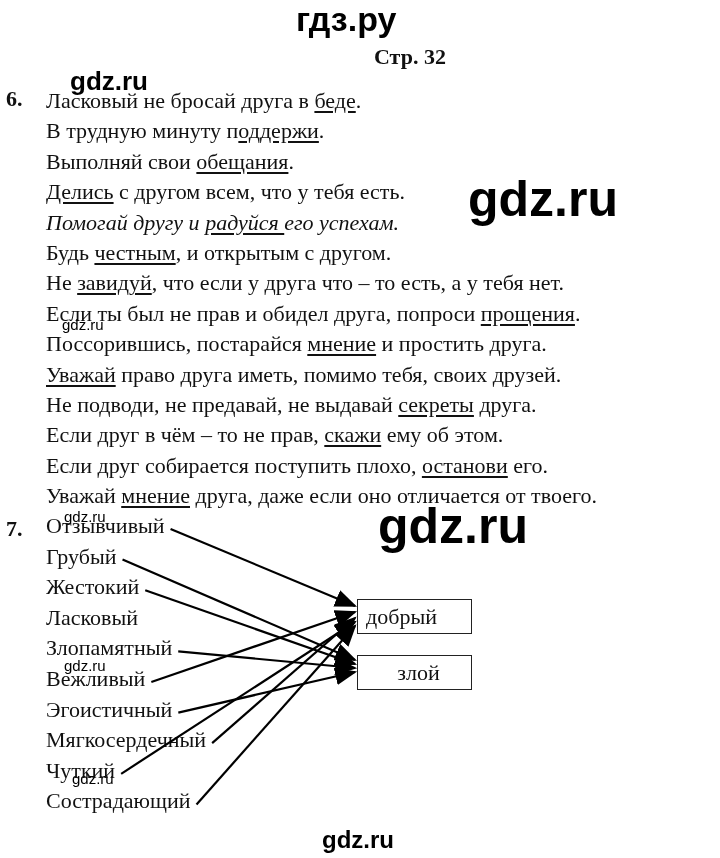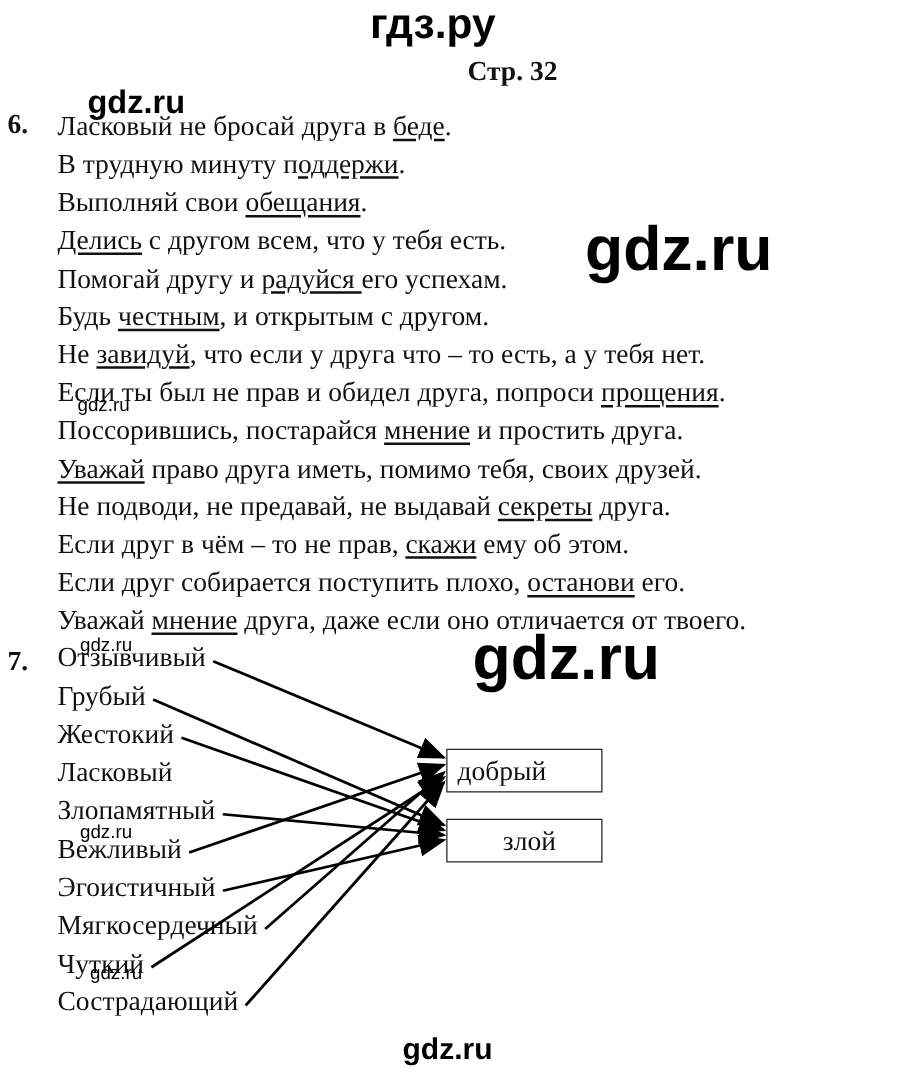--- a/index.html
+++ b/index.html
@@ -9,37 +9,37 @@
   .wm-left { left:70px; top:66px; font-size:26px; }
   .wm-big { left:468px; top:170px; font-size:50px; }
   .wm-big2 { left:378px; top:497px; font-size:50px; }
   .wm-small { font-weight:normal; font-size:15px; }
   .wm-bottom { left:322px; top:826px; font-size:24px; }
   .page-num { position:absolute; left:374px; top:44px; font-size:22px; font-weight:bold; }
   .task-num { position:absolute; font-weight:bold; font-size:22px; }
   .line { position:absolute; left:46px; font-size:22px; white-space:nowrap; line-height:30px; }
   .line u { text-decoration:underline; text-underline-offset:3px;margin-top:40px; }
   .word { position:absolute; left:46px; font-size:22px; white-space:nowrap; }
-  .box { position:absolute; left:357px; width:125px; height:35px; border:1.5px solid #222; font-size:22px; box-sizing:border-box; padding:4px 0 0 8px; }
+  .box { position:absolute; left:357px; width:115px; height:35px; border:1.5px solid #222; font-size:22px; box-sizing:border-box; padding:4px 0 0 8px; }
   svg.arrows { position:absolute; left:0; top:0; }
 </style>
 </head>
 <body>
 
 <div class="wm wm-top">гдз.ру</div>
 <div class="page-num">Стр. 32</div>
 <div class="wm wm-left">gdz.ru</div>
 
 <div class="task-num" style="left:6px; top:86px;">6.</div>
 <div id="task6">
     <div class="line" style="top: 86px;"><span>Ласковый не бросай друга в </span><u>беде</u><span>.</span></div>
     <div class="line" style="top: 116.4px;"><span>В трудную минуту п</span><u>оддержи</u><span>.</span></div>
     <div class="line" style="top: 146.8px;"><span>Выполняй свои </span><u>обещания</u><span>.</span></div>
     <div class="line" style="top: 177.2px;"><span></span><u>Делись</u><span> с другом всем, что у тебя есть.</span></div>
-    <div class="line" style="top: 207.6px;"><span>Помогай другу и </span><u>радуйся </u><span>его успехам.</span></div>
+    <div class="line" style="top: 207.6px; font-style: italic;"><span>Помогай другу и </span><u>радуйся </u><span>его успехам.</span></div>
     <div class="line" style="top: 238px;"><span>Будь </span><u>честным</u><span>, и открытым с другом.</span></div>
     <div class="line" style="top: 268.4px;"><span>Не </span><u>завидуй</u><span>, что если у друга что – то есть, а у тебя нет.</span></div>
     <div class="line" style="top: 298.8px;"><span>Если ты был не прав и обидел друга, попроси </span><u>прощения</u><span>.</span></div>
     <div class="line" style="top: 329.2px;"><span>Поссорившись, постарайся </span><u>мнение</u><span> и простить друга.</span></div>
     <div class="line" style="top: 359.6px;"><span></span><u>Уважай</u><span> право друга иметь, помимо тебя, своих друзей.</span></div>
     <div class="line" style="top: 390px;"><span>Не подводи, не предавай, не выдавай </span><u>секреты</u><span> друга.</span></div>
     <div class="line" style="top: 420.4px;"><span>Если друг в чём – то не прав, </span><u>скажи</u><span> ему об этом.</span></div>
     <div class="line" style="top: 450.8px;"><span>Если друг собирается поступить плохо, </span><u>останови</u><span> его.</span></div>
     <div class="line" style="top: 481.2px;"><span>Уважай </span><u>мнение</u><span> друга, даже если оно отличается от твоего.</span></div>
   </div>

